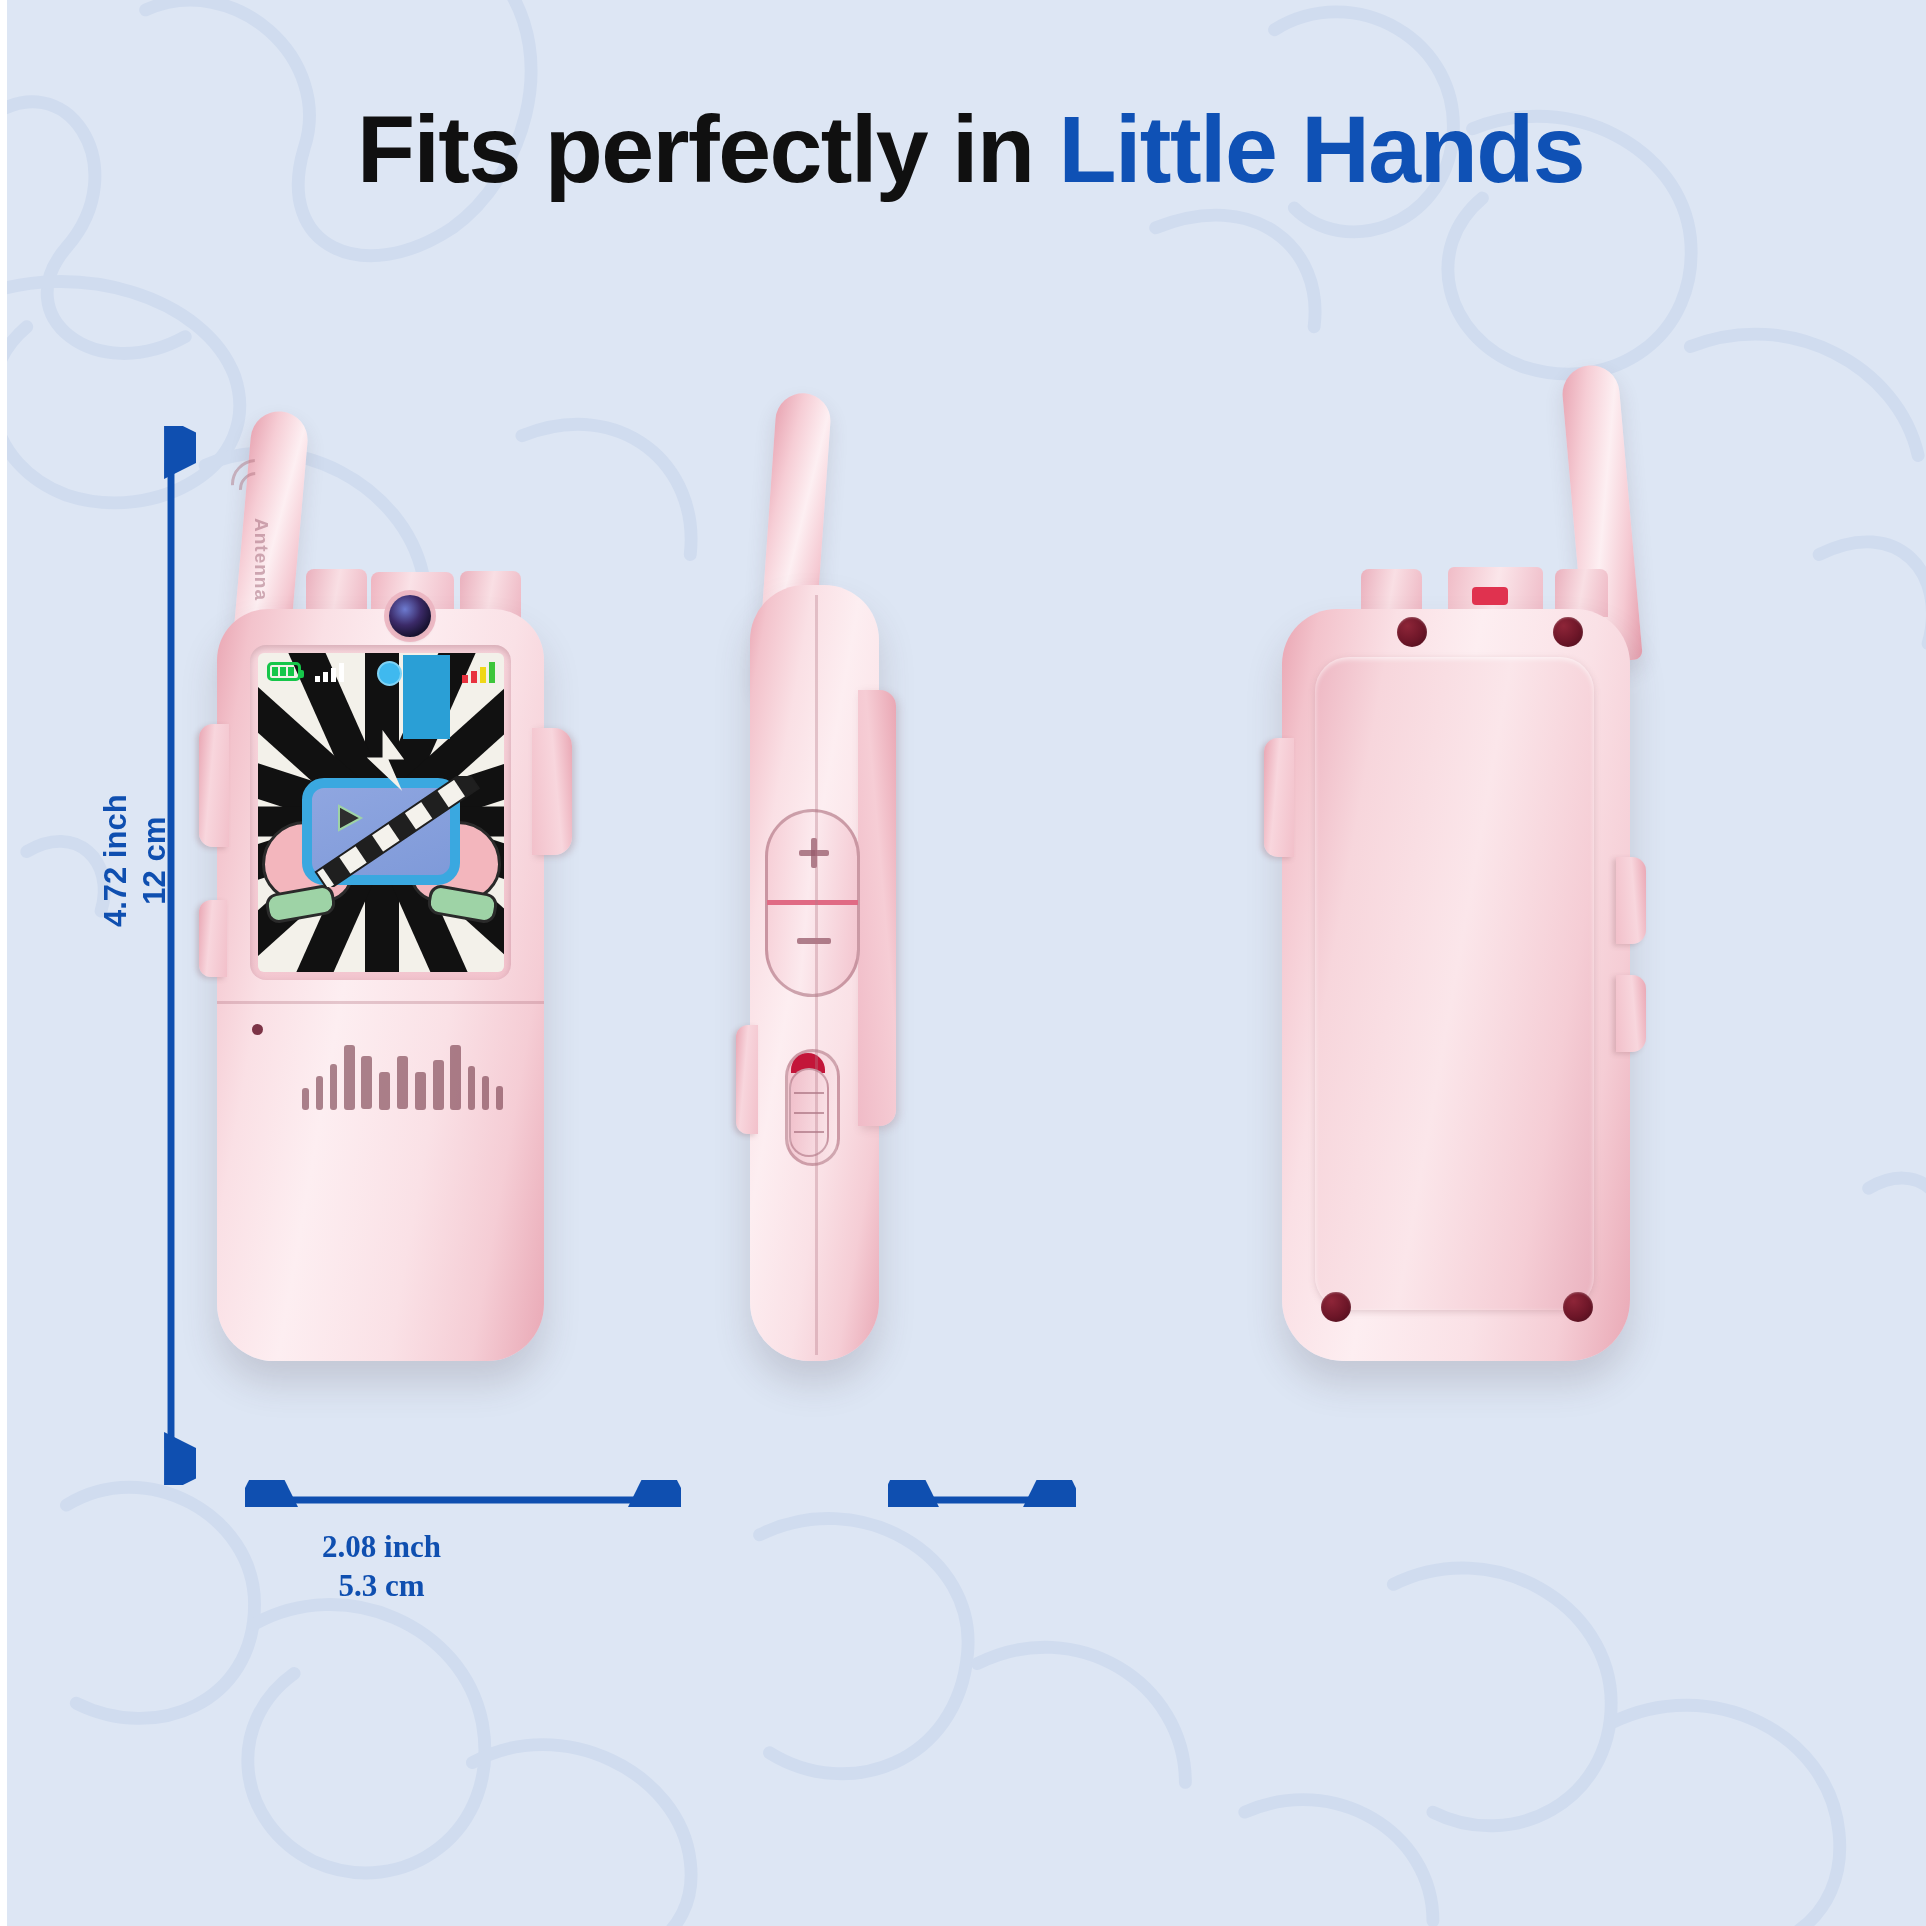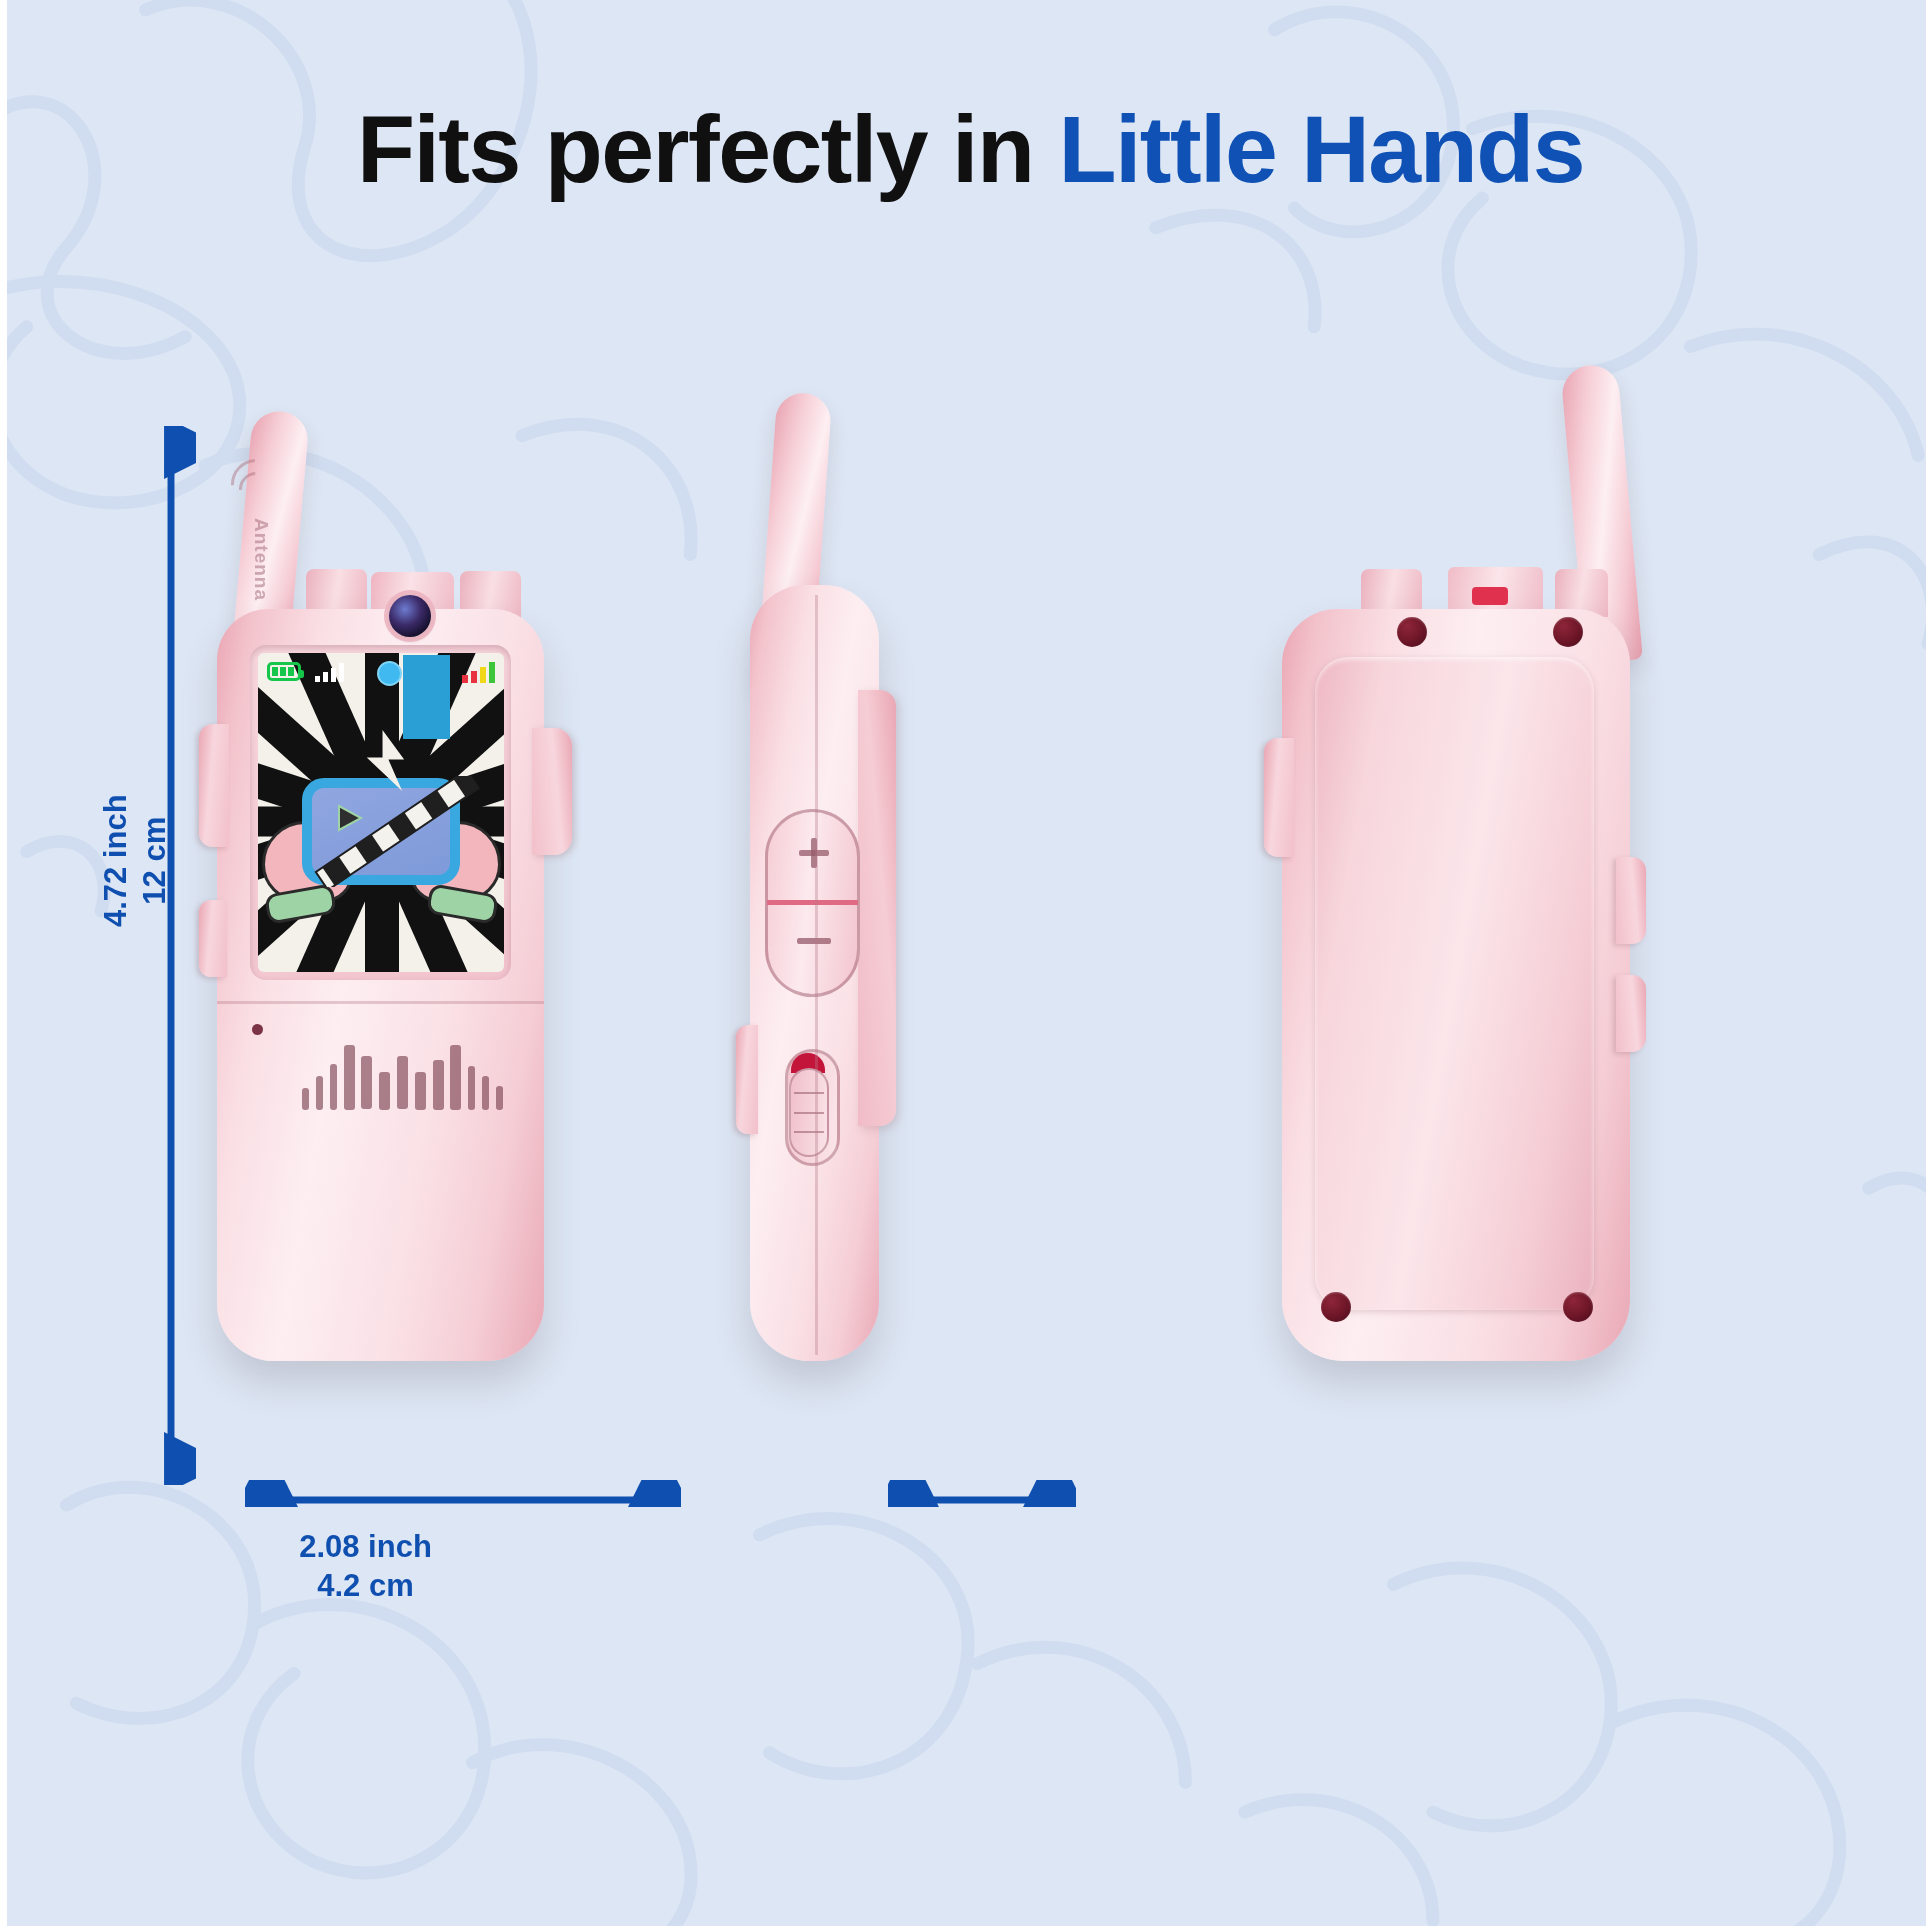--- a/index.html
+++ b/index.html
@@ -43,21 +43,21 @@
     text-align: center;
     white-space: nowrap;
   }
   #height-label {
     left: 59px; top: 822px;
     width: 139px;
     transform: rotate(-90deg);
     transform-origin: center center;
     text-align: center;
   }
-  #width1-label { left: 190px; top: 1528px; width: 337px; }
+  #width1-label { left: 206px; top: 1528px; width: 337px; font-family: Liberation Serif, serif; }
   #width2-label { left: 711px; top: 1528px; width: 376px; }
 
   
   .product { position: absolute; }
 
   .body-shell {
     position: absolute;
     background:
       linear-gradient(100deg,
         #e9a5b2 0%,
@@ -271,21 +271,21 @@
         <path d="M0,9 L4.5,0 L9,9 Z" fill="#0f4fb0"></path>
       </marker>
       <marker id="ah-r1" markerWidth="9" markerHeight="9" refX="4.5" refY="8" orient="auto">
         <path d="M0,9 L4.5,0 L9,9 Z" fill="#0f4fb0"></path>
       </marker>
     </defs>
     <line x1="22" y1="20" x2="418" y2="20" stroke="#0f4fb0" stroke-width="7" marker-start="url(#ah-l1)" marker-end="url(#ah-r1)"></line>
   </svg>
   <div id="width1-label" class="dim-label">
     <div>2.08 inch</div>
-    <div>4.2 cm</div>
+    <div>5.3 cm</div>
   </div>
 
   <svg style="position:absolute;left:881px;top:1480px;width:188px;height:40px;" xmlns="http://www.w3.org/2000/svg" viewBox="0 0 190 40" width="188" height="40">
     <defs>
       <marker id="ah-l2" markerWidth="9" markerHeight="9" refX="4.5" refY="8" orient="auto">
         <path d="M0,9 L4.5,0 L9,9 Z" fill="#0f4fb0"></path>
       </marker>
       <marker id="ah-r2" markerWidth="9" markerHeight="9" refX="4.5" refY="8" orient="auto">
         <path d="M0,9 L4.5,0 L9,9 Z" fill="#0f4fb0"></path>
       </marker>

